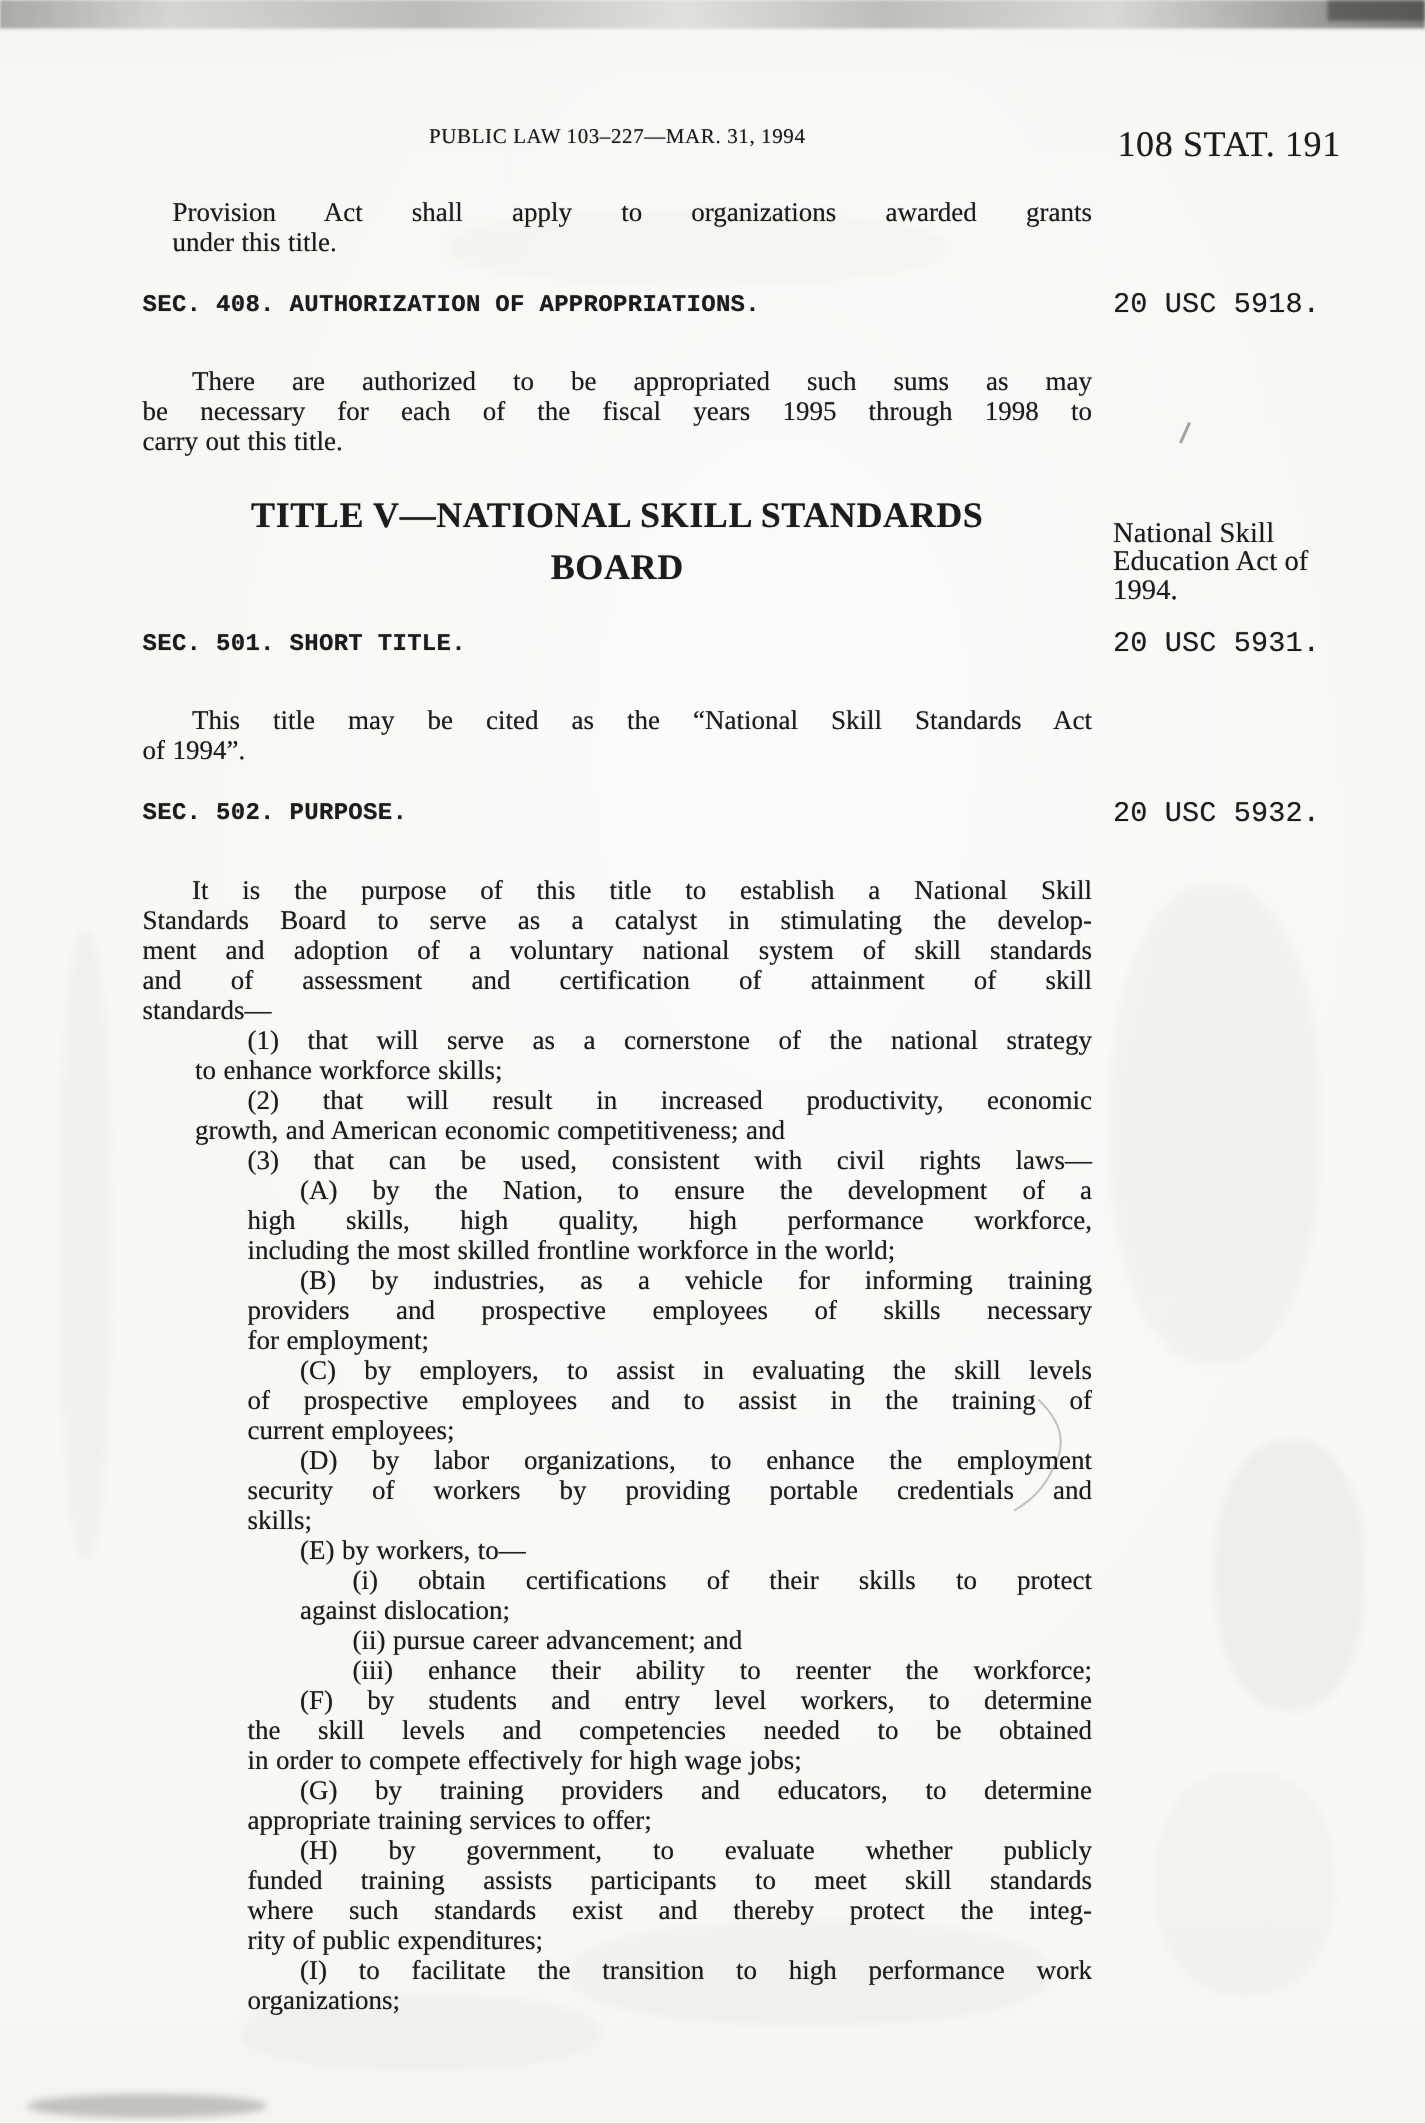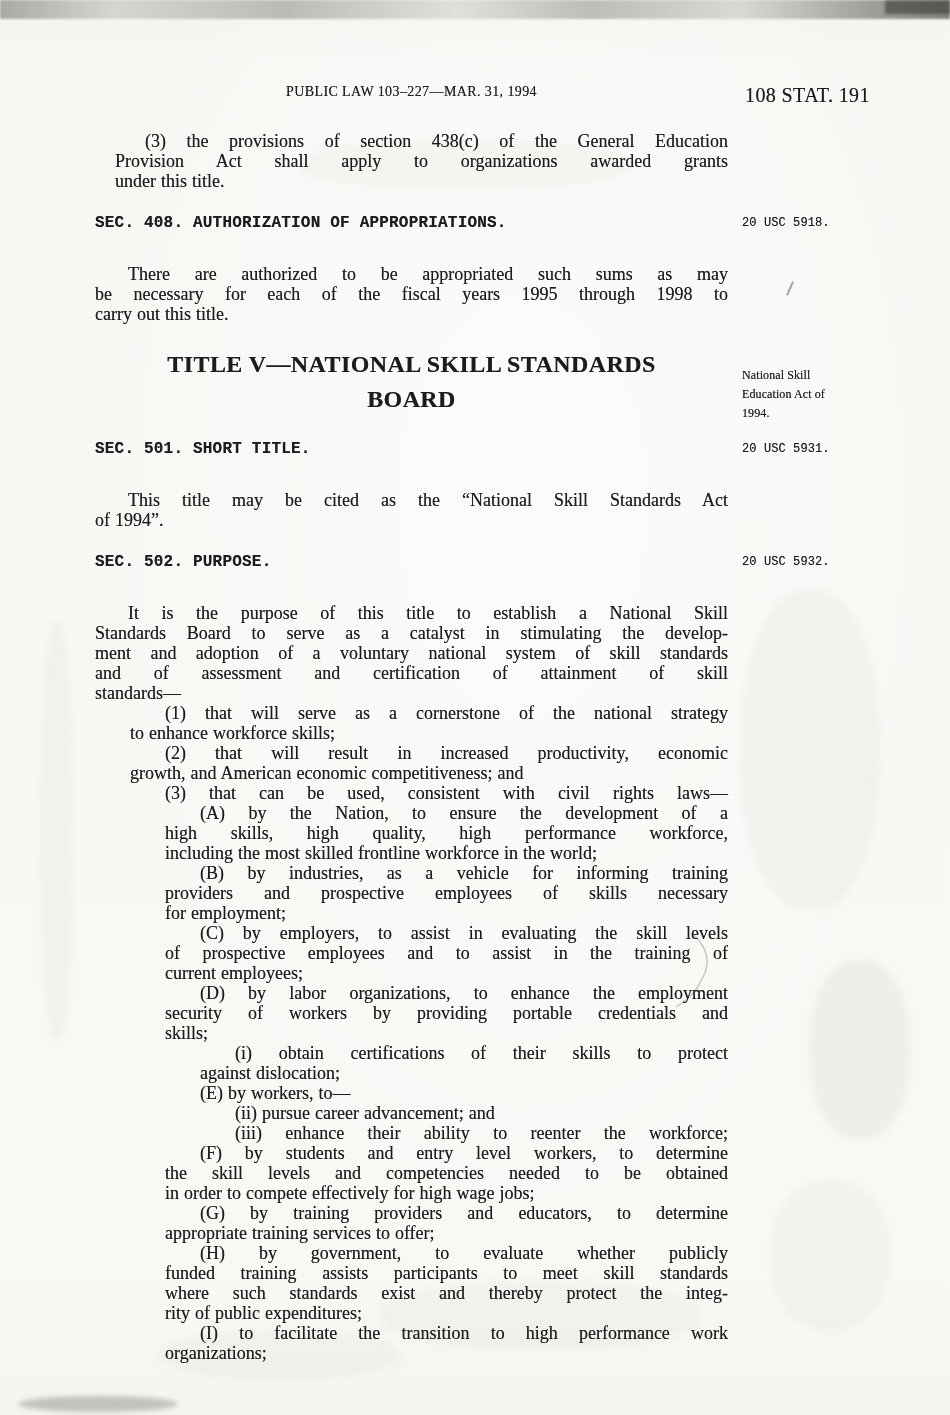--- a/index.html
+++ b/index.html
@@ -45,38 +45,38 @@
   .b5{left:300px;top:140px;width:330px;height:50px;background:rgba(150,150,142,0.05);}
   .b6{left:770px;top:1180px;width:120px;height:150px;background:rgba(150,150,142,0.06);}
   .b7{left:160px;top:1330px;width:240px;height:50px;background:rgba(150,150,142,0.05);}
   
   .hdr-center{
     position:absolute;left:95px;top:84px;width:633px;
     text-align:center;font-size:14px;letter-spacing:0.4px;white-space:nowrap;
   }
   .hdr-right{
     position:absolute;left:745px;top:84px;width:160px;
-    font-size:20px;letter-spacing:0.4px;white-space:nowrap;
+    font-size:24px;letter-spacing:0.4px;white-space:nowrap;
   }
   
   .content{position:absolute;left:95px;top:131px;width:633px;font-size:18px;line-height:20px;}
   .para{margin:0;word-spacing:0.5px;}
   .line{text-align:justify;text-align-last:justify;}
   .line.no-j{text-align-last:left;}
   .lvl-cont{padding-left:20px;} .lvl-cont .first{text-indent:30px;}
   .lvl-body{padding-left:0;}   .lvl-body .first{text-indent:33px;margin-top:30px;}
   .lvl-1{padding-left:35px;}   .lvl-1 .first{text-indent:35px;}
   .lvl-2{padding-left:70px;}   .lvl-2 .first{text-indent:35px;}
   .lvl-3{padding-left:105px;}  .lvl-3 .first{text-indent:35px;}
   .sec-heading{position:relative;margin:22px 0 4px;font-weight:bold;font-size:16px;
     line-height:21px;letter-spacing:0.2px;font-family:Liberation Mono, monospace;}
   .title-heading{position:relative;margin:23px 0 13px;}
   .title-text{text-align:center;font-weight:bold;font-size:24px;line-height:35px;letter-spacing:0.4px;}
   .margin-note{position:absolute;left:647px;top:1px;width:200px;
-    font-weight:normal;font-size:12px;line-height:19px;letter-spacing:0.1px;text-align:left;}
+    font-weight:normal;font-size:19px;line-height:19px;letter-spacing:0.1px;text-align:left;}
   .title-heading .margin-note{top:19px;}
 </style>
 </head>
 <body>
 
 <div class="page">
   <div class="band-top"></div>
   <div class="corner-tr"></div>
   <div class="bleed b1"></div>
   <div class="bleed b2"></div>
@@ -89,21 +89,20 @@
   <svg class="scratch" width="80" height="90">
     <path d="M 52 8 q 24 22 10 46 q -8 18 -26 28" fill="none" stroke="rgba(130,130,122,0.45)" stroke-width="1.4"></path>
   </svg>
   <div class="smudge-bl"></div>
 
   <div class="hdr-center">PUBLIC LAW 103–227—MAR. 31, 1994</div>
   <div class="hdr-right">108 STAT. 191</div>
 
   <div class="content" id="content">
       <div class="para lvl-cont">
-        <div class="line first">(3) the provisions of section 438(c) of the General Education</div>
         <div class="line">Provision Act shall apply to organizations awarded grants</div>
         <div class="line no-j">under this title.</div>
       </div>
       <div class="sec-heading"><span class="sec-text">SEC. 408. AUTHORIZATION OF APPROPRIATIONS.</span><div class="margin-note">
           <div class="mn-line">20 USC 5918.</div>
         </div></div>
       <div class="para lvl-body">
         <div class="line first">There are authorized to be appropriated such sums as may</div>
         <div class="line">be necessary for each of the fiscal years 1995 through 1998 to</div>
         <div class="line no-j">carry out this title.</div>
@@ -160,26 +159,26 @@
       <div class="para lvl-2">
         <div class="line first">(C) by employers, to assist in evaluating the skill levels</div>
         <div class="line">of prospective employees and to assist in the training of</div>
         <div class="line no-j">current employees;</div>
       </div>
       <div class="para lvl-2">
         <div class="line first">(D) by labor organizations, to enhance the employment</div>
         <div class="line">security of workers by providing portable credentials and</div>
         <div class="line no-j">skills;</div>
       </div>
+      <div class="para lvl-2">
+        <div class="line first no-j">(E) by workers, to—</div>
+      </div>
       <div class="para lvl-3">
         <div class="line first">(i) obtain certifications of their skills to protect</div>
         <div class="line no-j">against dislocation;</div>
-      </div>
-      <div class="para lvl-2">
-        <div class="line first no-j">(E) by workers, to—</div>
       </div>
       <div class="para lvl-3">
         <div class="line first no-j">(ii) pursue career advancement; and</div>
       </div>
       <div class="para lvl-3">
         <div class="line first">(iii) enhance their ability to reenter the workforce;</div>
       </div>
       <div class="para lvl-2">
         <div class="line first">(F) by students and entry level workers, to determine</div>
         <div class="line">the skill levels and competencies needed to be obtained</div>

